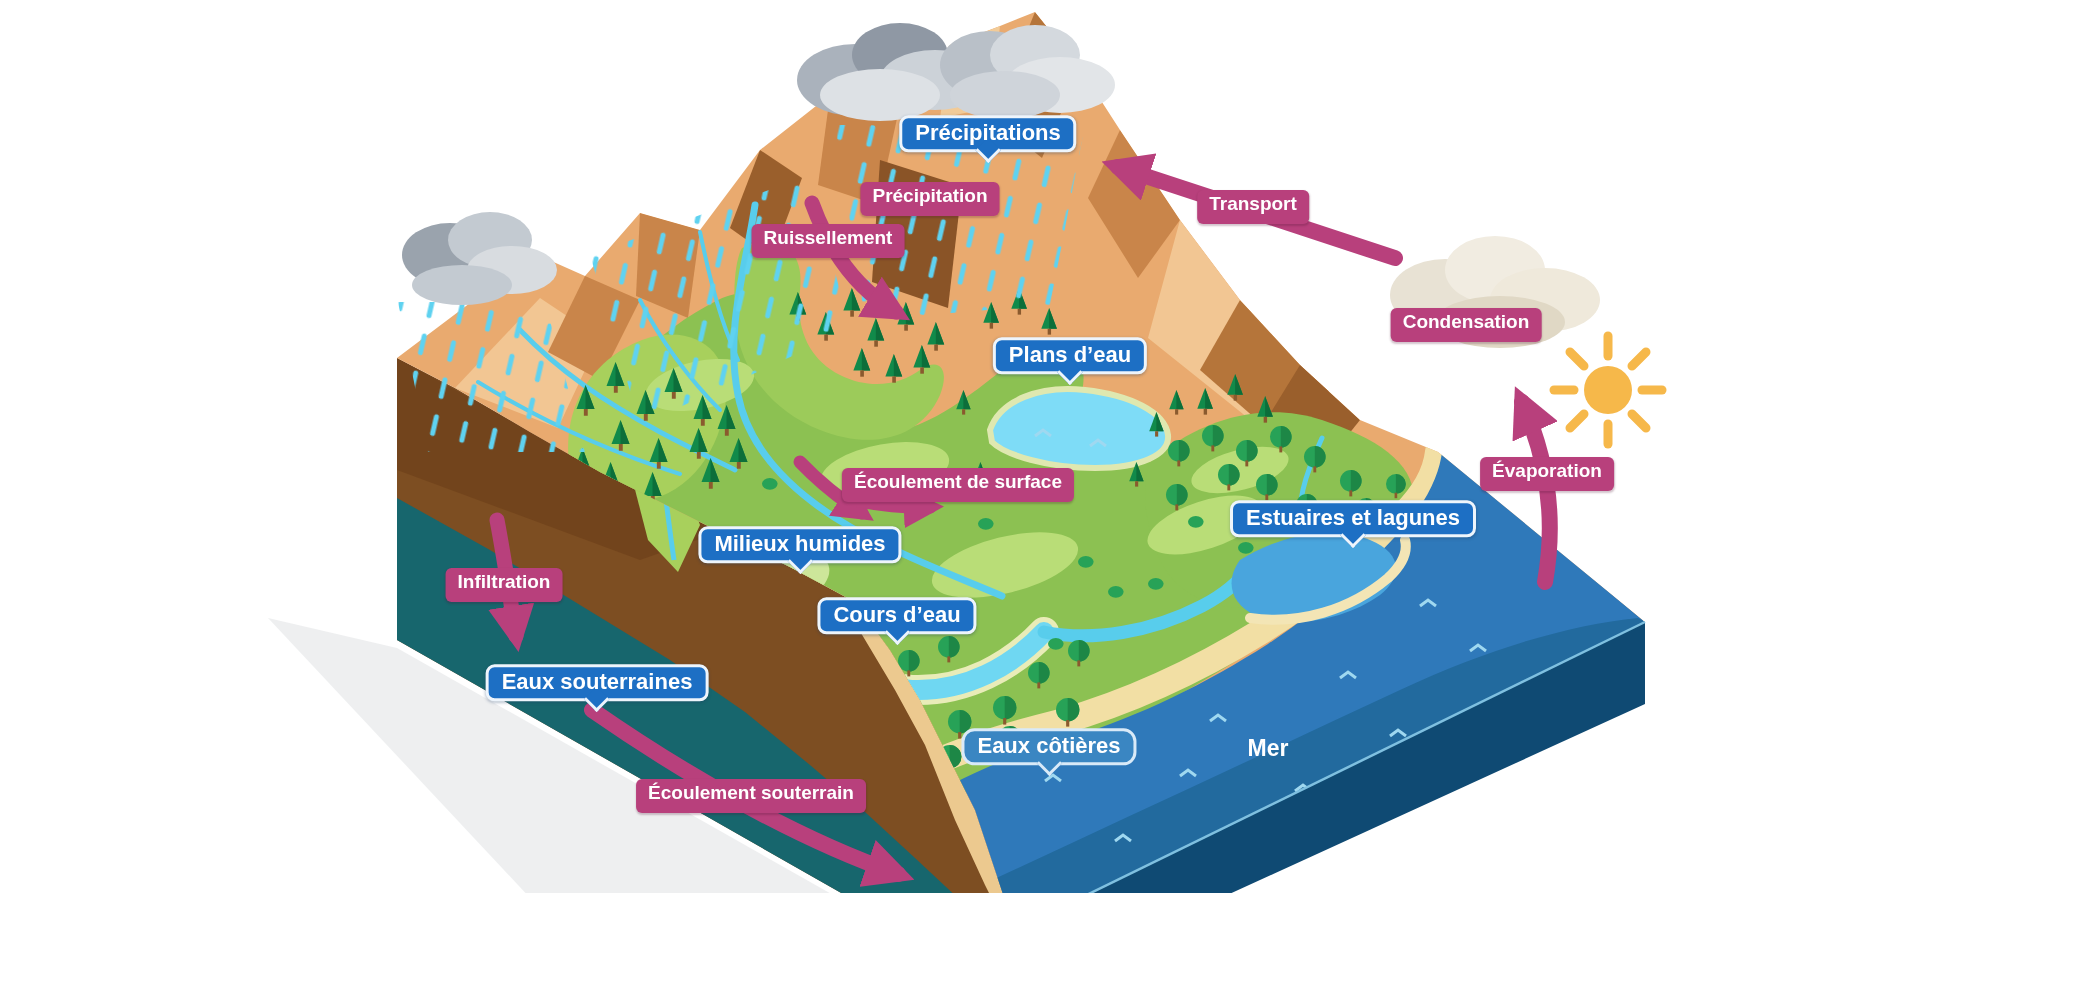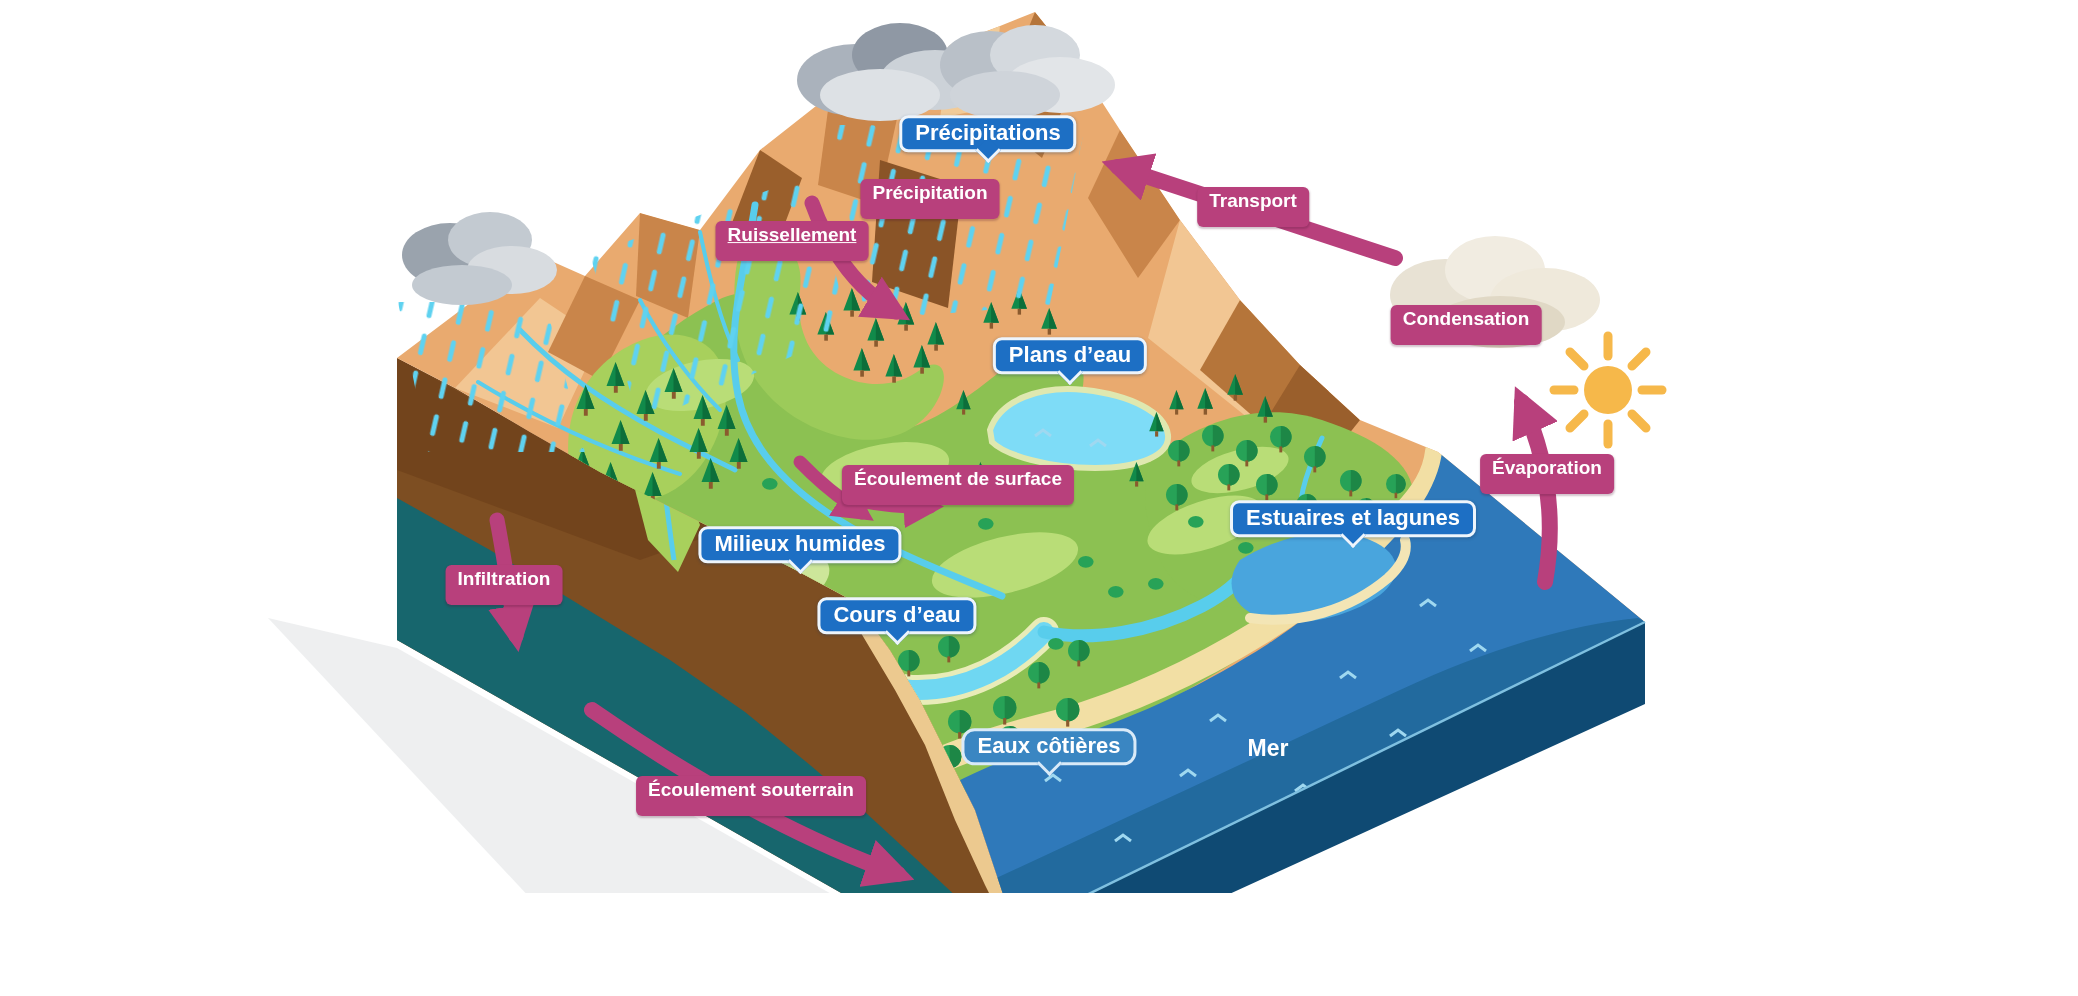--- a/index.html
+++ b/index.html
@@ -9,21 +9,21 @@
   .badge{position:absolute;transform:translate(-50%,-50%);white-space:nowrap;
          font-weight:bold;color:#ffffff;text-align:center;line-height:1.15;}
   .badge .tip{position:absolute;left:50%;bottom:-10px;width:15px;height:15px;margin-left:-9px;
          transform:rotate(45deg);z-index:-1;}
   .blue{background:#1d6fc4;border:3px solid #eef5fc;border-radius:9px;
         padding:2px 13px 4px;font-size:22px;box-shadow:0 1px 3px rgba(30,60,100,.3);}
   .blue .tip{background:#1d6fc4;border-right:3px solid #eef5fc;border-bottom:3px solid #eef5fc;}
   .outline{background:#3a86c2;border:3px solid #d9eaf8;border-radius:13px;
         padding:2px 13px 4px;font-size:22px;}
   .outline .tip{background:#3a86c2;border-right:3px solid #d9eaf8;border-bottom:3px solid #d9eaf8;}
-  .pink{background:#b8407c;border-radius:6px;padding:3px 12px 15px;font-size:19px;
+  .pink{background:#b8407c;border-radius:6px;padding:3px 12px 9px;font-size:19px;
         box-shadow:0 1px 2px rgba(80,20,50,.25);}
   .sea-text{position:absolute;transform:translate(-50%,-50%);color:#ffffff;
         font-weight:bold;font-size:23px;}
 </style>
 </head>
 <body>
 
 <div id="stage">
 
 <svg id="scene" width="2078" height="996" viewBox="0 0 2078 996">
@@ -301,21 +301,21 @@
   </g>
 </svg>
 
 <div class="badge blue" style="left:988px;top:134px;">
   <span>Précipitations</span>
   <span class="tip"></span>
 </div>
 <div class="badge pink" style="left:930px;top:199px;">
   <span>Précipitation</span>
 </div>
-<div class="badge pink" style="left:792px;top:241px;text-decoration:underline;">
+<div class="badge pink" style="left:828px;top:241px;">
   <span>Ruissellement</span>
 </div>
 <div class="badge pink" style="left:1253px;top:207px;">
   <span>Transport</span>
 </div>
 <div class="badge pink" style="left:1466px;top:325px;">
   <span>Condensation</span>
 </div>
 <div class="badge blue" style="left:1070px;top:356px;">
   <span>Plans d’eau</span>
@@ -335,20 +335,24 @@
 <div class="badge blue" style="left:1353px;top:519px;">
   <span>Estuaires et lagunes</span>
   <span class="tip"></span>
 </div>
 <div class="badge pink" style="left:1547px;top:474px;">
   <span>Évaporation</span>
 </div>
 <div class="badge pink" style="left:504px;top:585px;">
   <span>Infiltration</span>
 </div>
+<div class="badge blue" style="left:597px;top:683px;">
+  <span>Eaux souterraines</span>
+  <span class="tip"></span>
+</div>
 <div class="badge outline" style="left:1049px;top:747px;">
   <span>Eaux côtières</span>
   <span class="tip"></span>
 </div>
 <div class="badge pink" style="left:751px;top:796px;">
   <span>Écoulement souterrain</span>
 </div>
 <div class="sea-text" style="left:1268px;top:748px;">Mer</div>
 
 </div>

